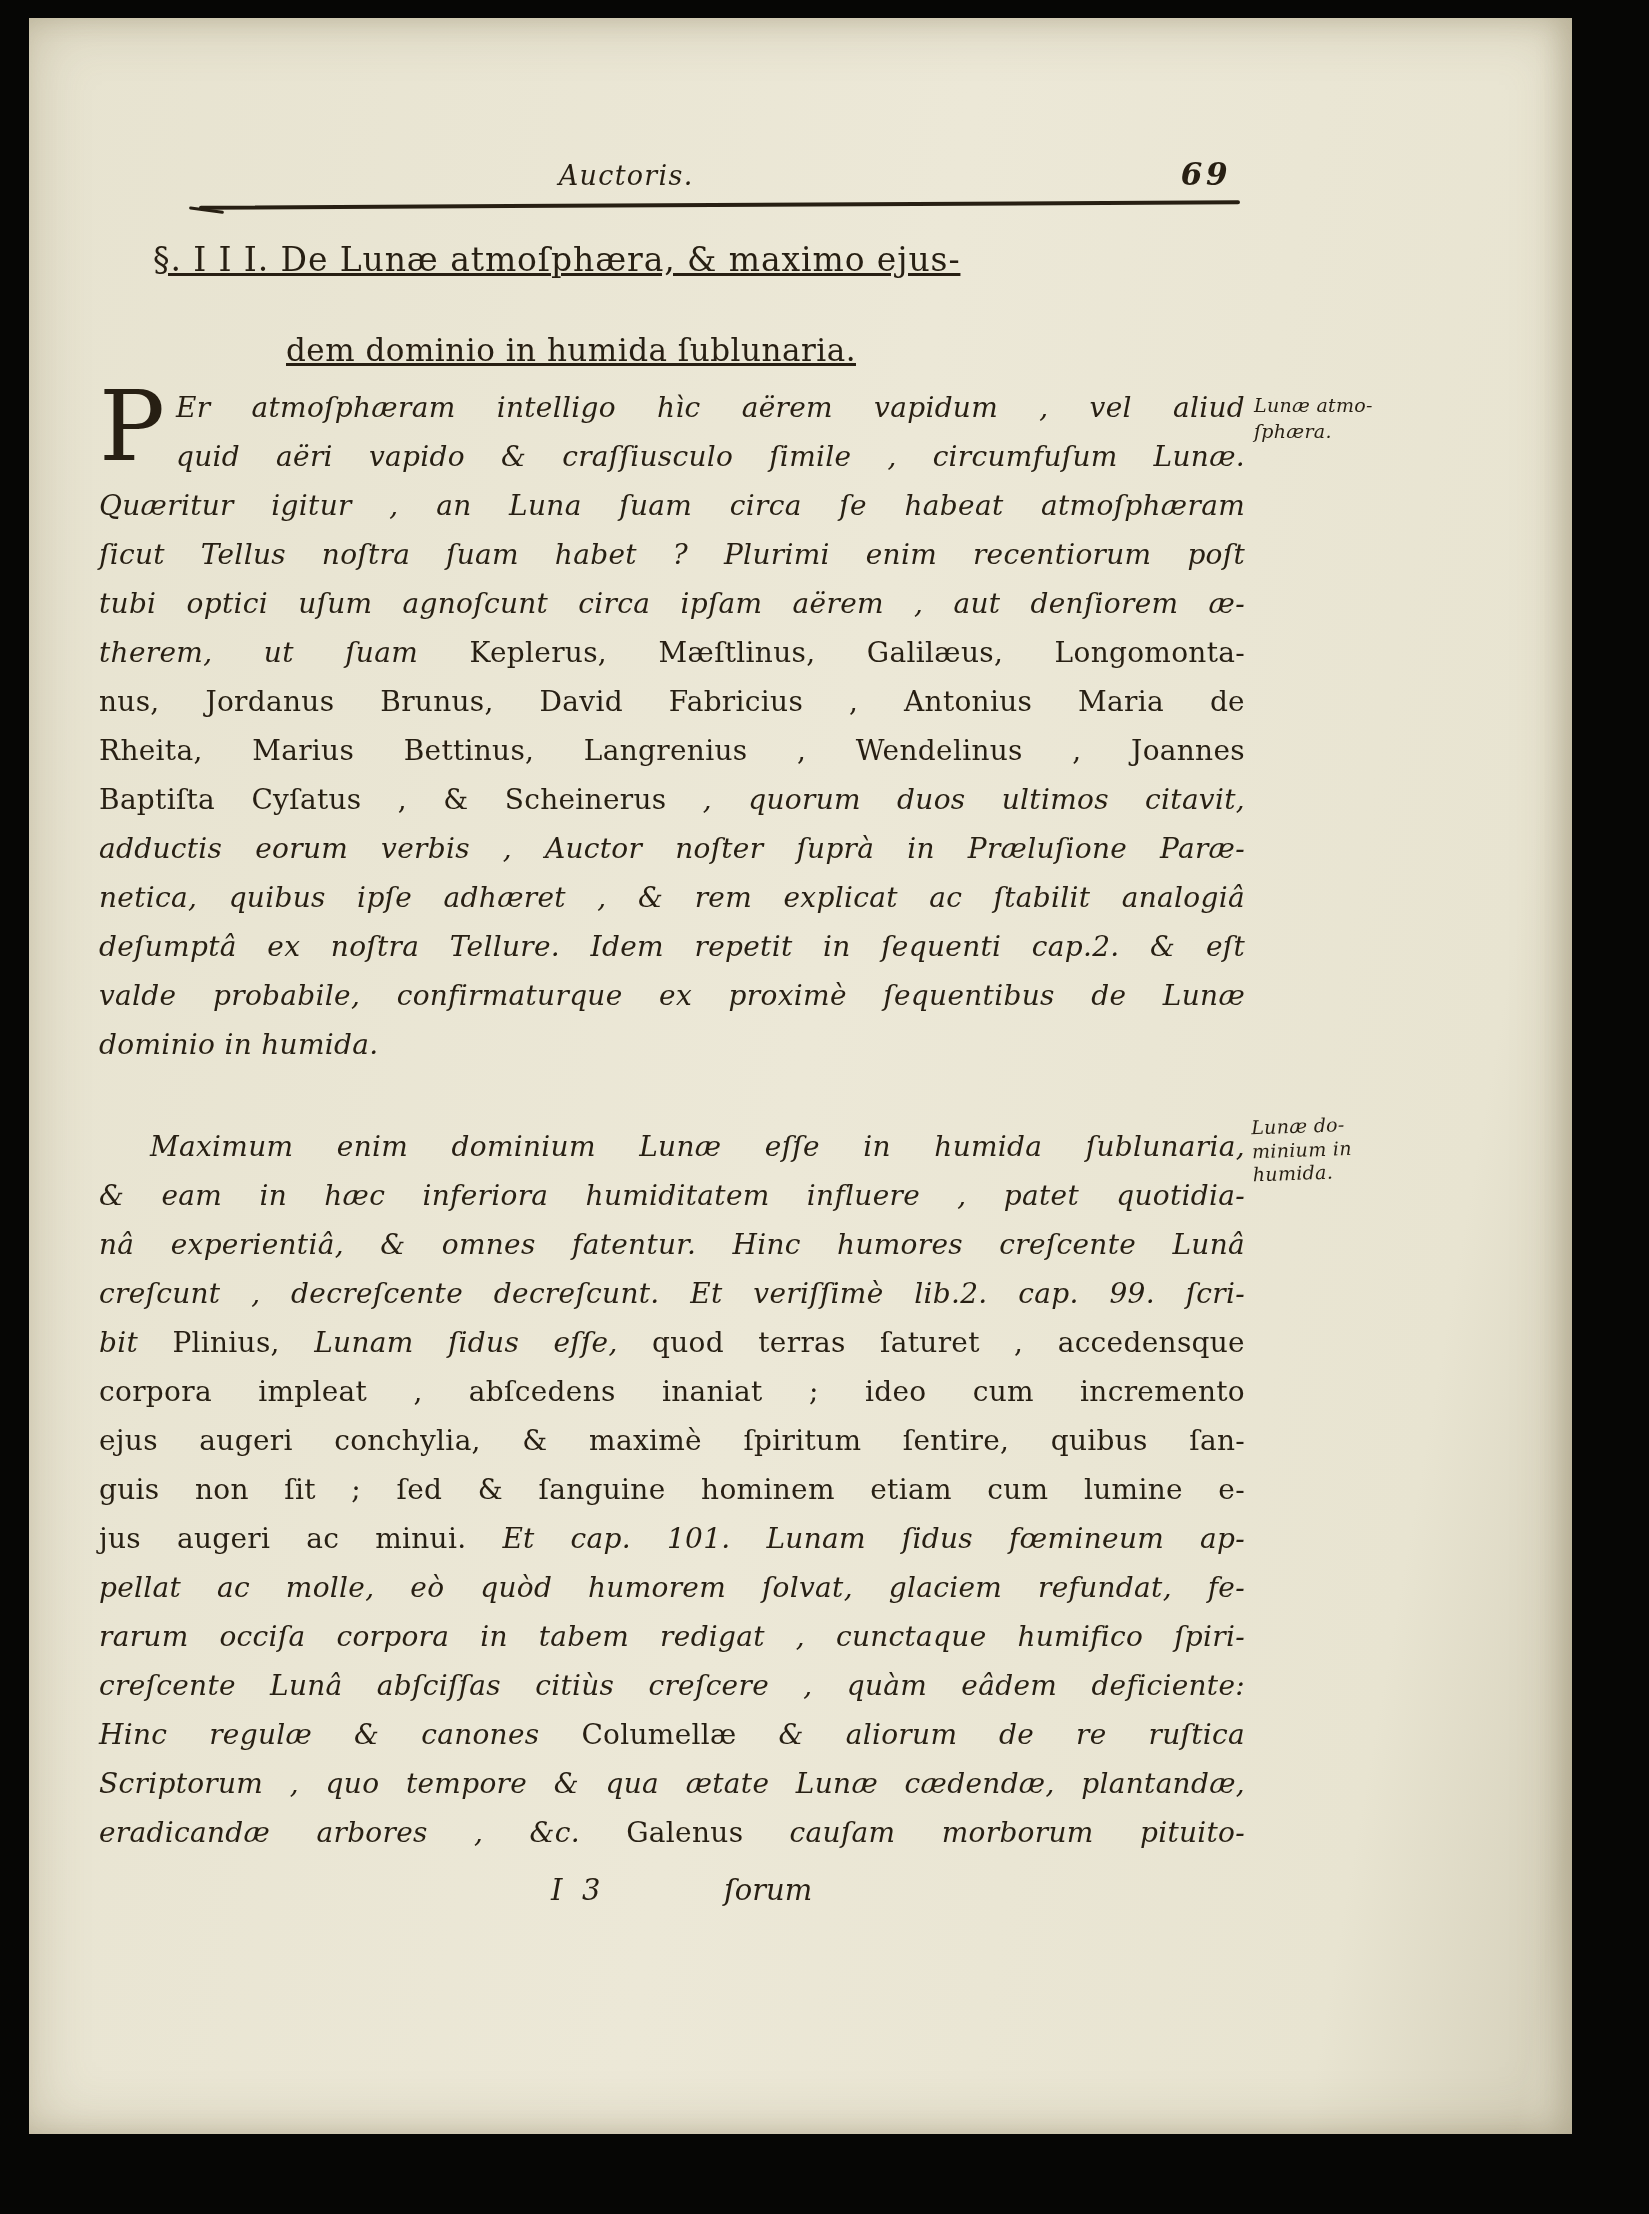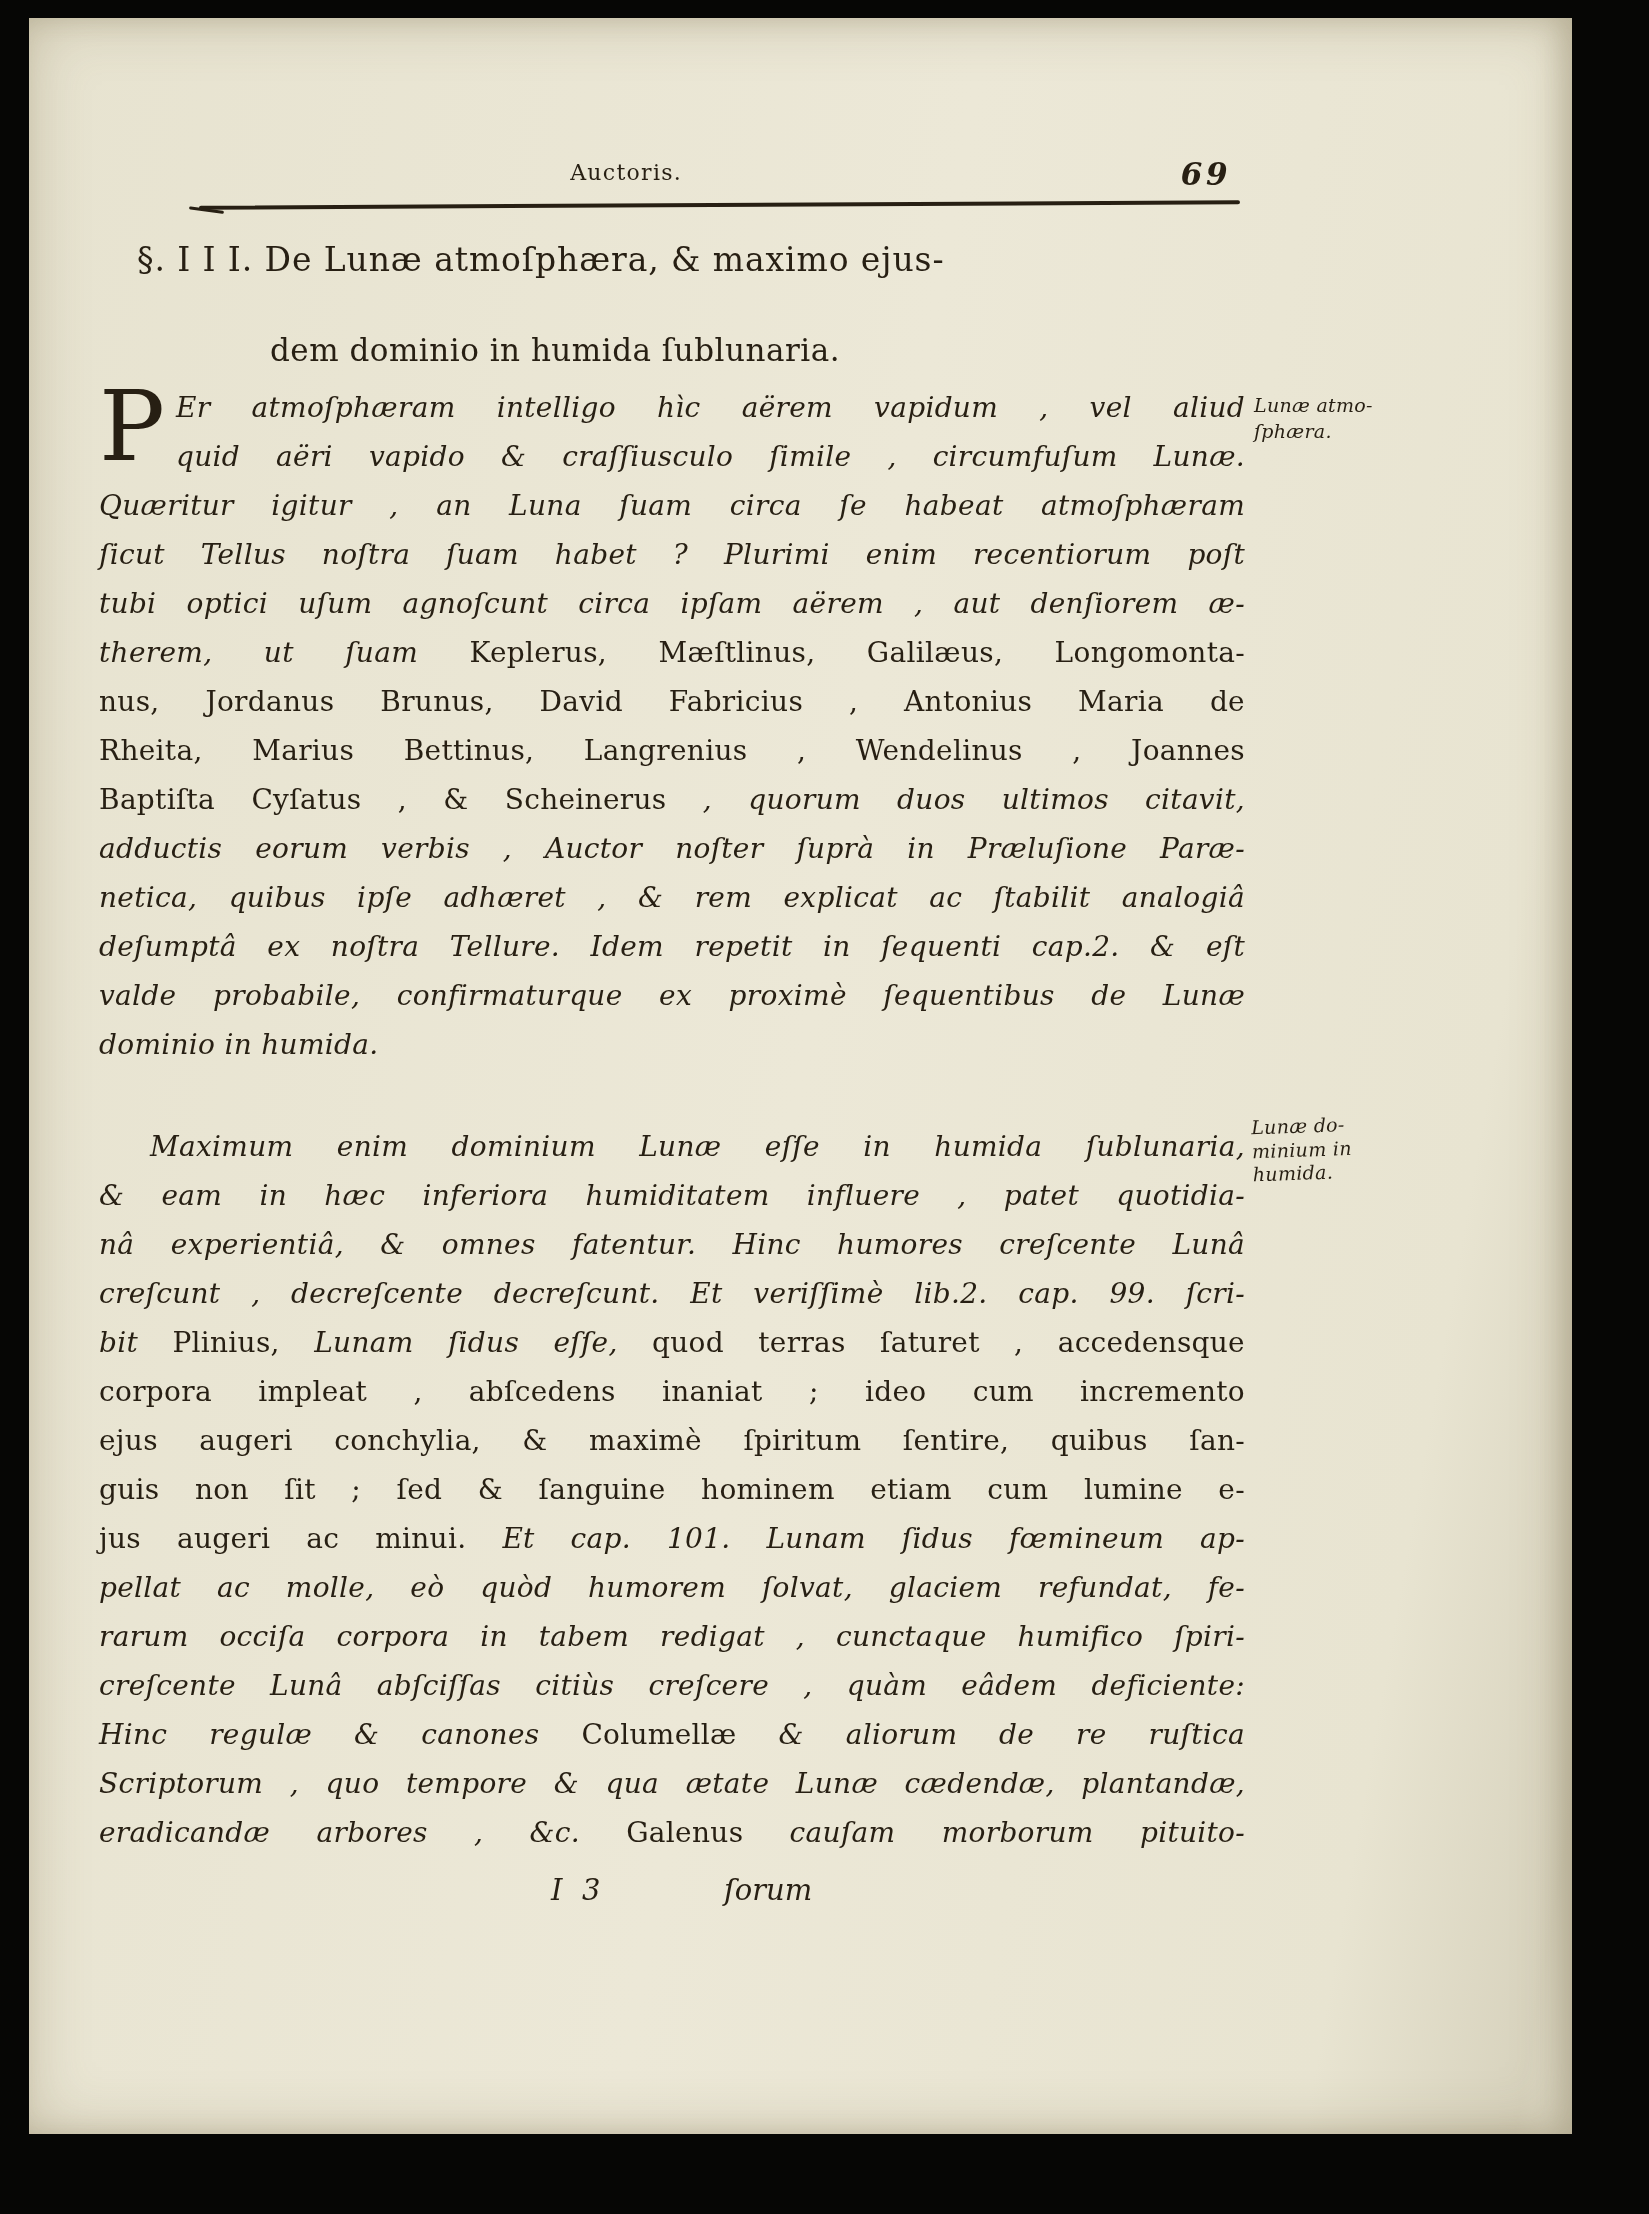--- a/index.html
+++ b/index.html
@@ -17,37 +17,37 @@
     position:absolute; left:29px; top:17.5px;
     width:1543px; height:2116px;
     background: linear-gradient(100deg, #e7e3d0 0%, #ece8d7 50%, #e8e4d1 86%, #d8d3be 97%, #e0dcc9 100%);
     box-shadow: inset 0 0 61px rgba(110,92,55,0.28), inset -12.2px 0 24.5px rgba(90,75,45,0.18);
   }
   .text-area { position:absolute; left:70px; top:0; width:1146px; }
 
   .header-row { position:absolute; top:142px; left:0; width:100%; height:38px; }
   .running-title {
     position:absolute; left:46%; transform:translateX(-50%);
-    font-size:22px; letter-spacing:1.3px;
+    font-style:italic; font-size:27px; letter-spacing:1.3px;
   }
   .page-number {
     position:absolute; right:14px; top:-3.5px;
     font-style:italic; font-weight:bold; font-size:31px; letter-spacing:3.5px;
   }
   .rule {
     position:absolute; top:185px; left:100px; width:1041px; height:4.4px;
     background: var(--ink, #2a2316); border-radius:2.6px;
     transform:rotate(-0.3deg);
   }
   .rule::after {
     content:""; position:absolute; left:-10.5px; top:2.6px; width:35px; height:2.6px;
     background: var(--ink, #2a2316); transform:rotate(8deg); border-radius:1.7px;
   }
 
-  .heading { position:absolute; top:218px; left:0; width:100%; line-height:47px; }
+  .heading { position:absolute; top:218px; left:16px; width:100%; line-height:47px;text-decoration:underline; }
   .heading .h1 { padding-left:38px; font-size:33px; letter-spacing:0.9px; }
   .heading .h2 { padding-left:171px; font-size:31px; letter-spacing:0.5px;margin-top:44px; }
 
   .body-text { position:absolute; top:365px; left:0; width:100%; font-size:28px; }
   .para { display:block; }
   .para-2 { margin-top:53px; }
   .line {
     height:49px; line-height:49px;
     text-align:justify; text-align-last:justify; text-justify:inter-word;
     letter-spacing:0.3px;

